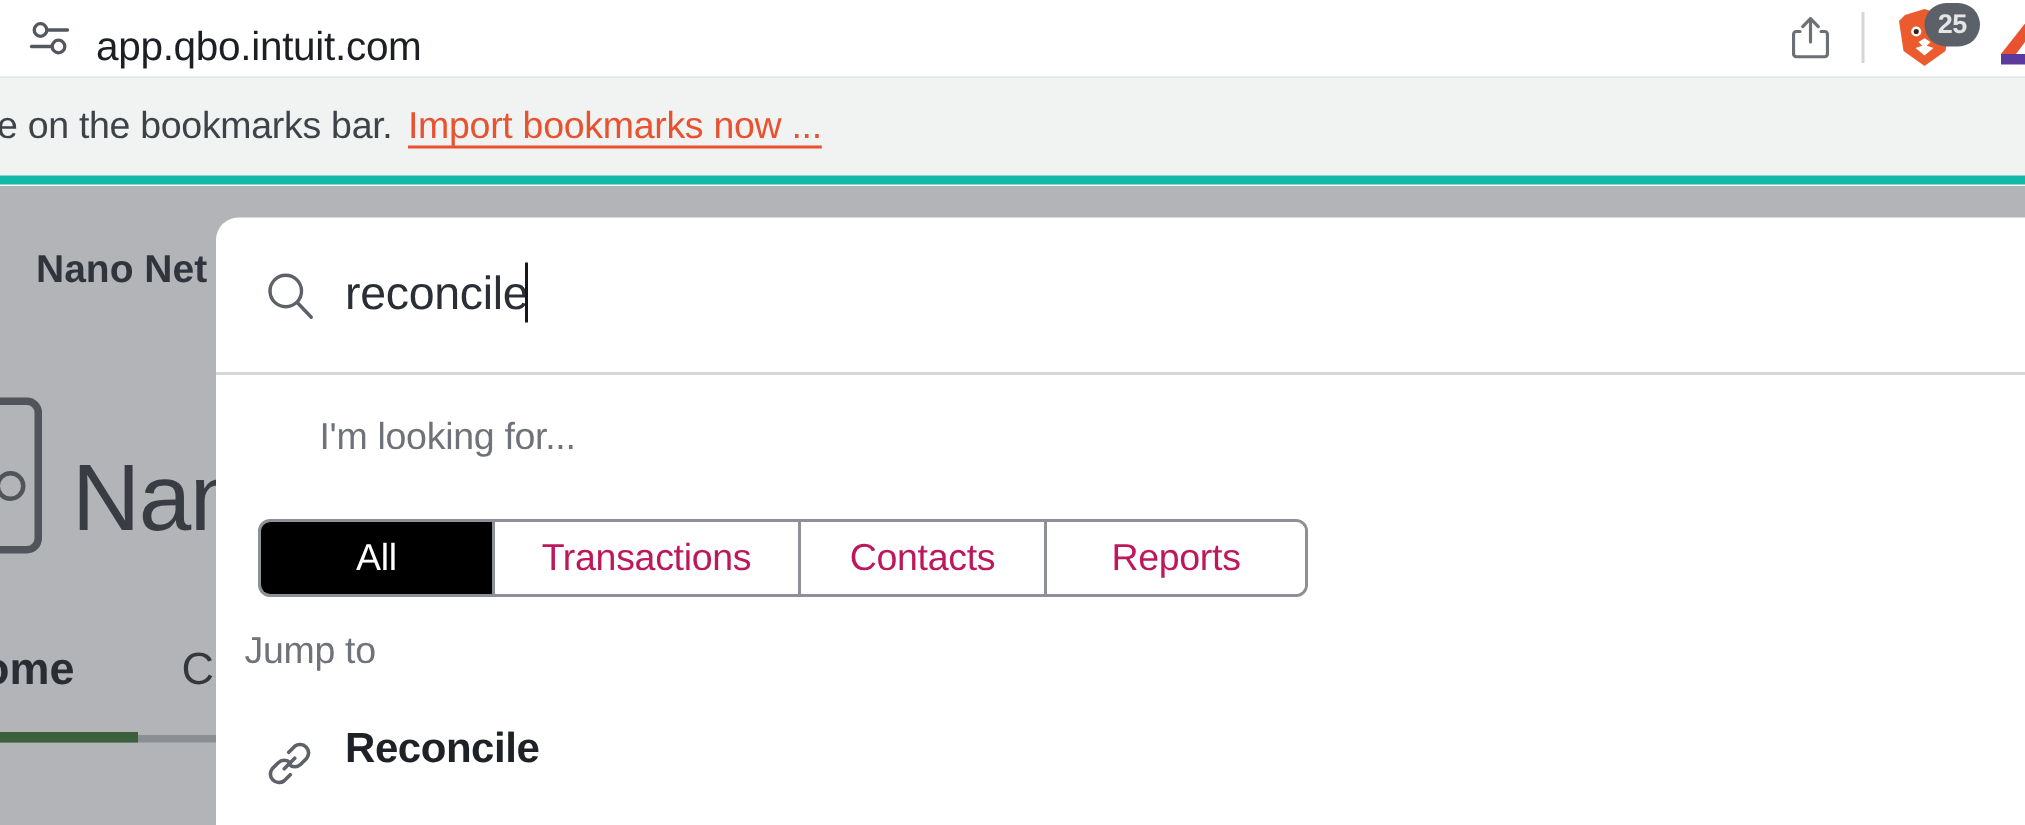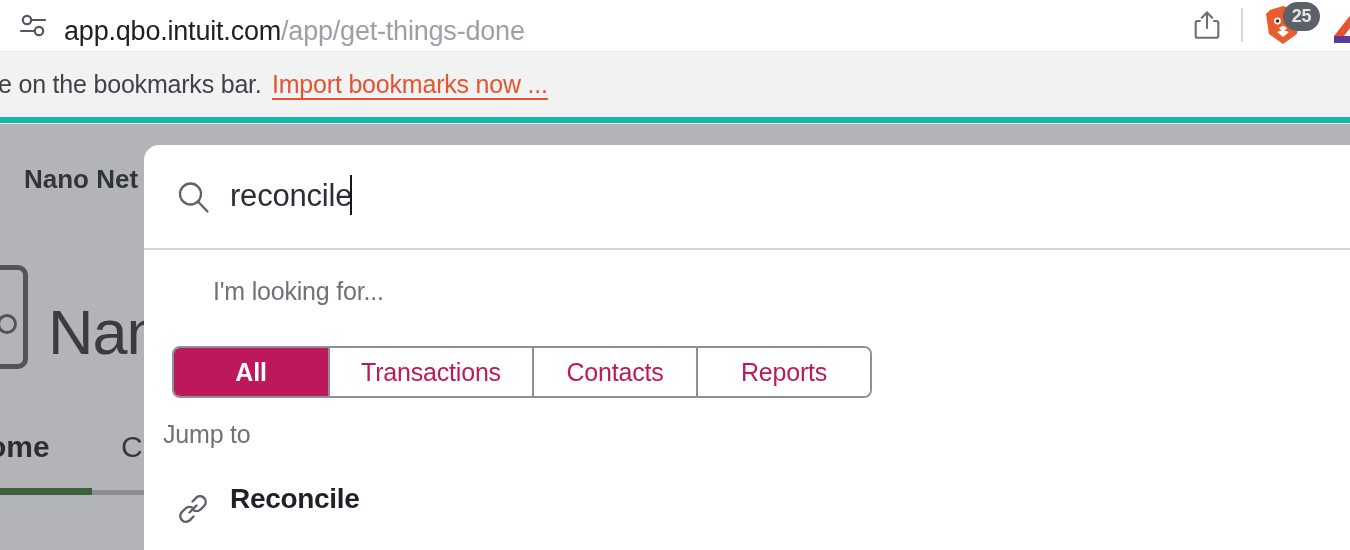--- a/index.html
+++ b/index.html
@@ -273,23 +273,22 @@
     color: #be185d;
     letter-spacing: -0.2px;
     background: #ffffff;
     border-right: 2px solid #8d9096;
     box-sizing: border-box;
     cursor: pointer;
     white-space: nowrap;
   }
   .tab:last-child { border-right: none; }
   .tab.active {
-    background: #be185d;
+    background: #000000;
     color: #ffffff;
-    font-weight: bold;
   }
   .tab-all { width: 156px; }
   .tab-transactions { width: 204px; }
   .tab-contacts { width: 164px; }
   .tab-reports { width: 172px; }
 
   .jump-to {
     position: absolute;
     left: 19px; top: 275px;
     font-size: 25px;
@@ -332,21 +331,20 @@
       <svg viewBox="0 0 30 27" width="30" height="27">
         <circle cx="9" cy="8" r="4.2" fill="none" stroke="#53575e" stroke-width="2.2"></circle>
         <line x1="13.6" y1="8" x2="27" y2="8" stroke="#53575e" stroke-width="2.2" stroke-linecap="round"></line>
         <circle cx="21" cy="19" r="4.2" fill="none" stroke="#53575e" stroke-width="2.2"></circle>
         <line x1="3" y1="19" x2="16.4" y2="19" stroke="#53575e" stroke-width="2.2" stroke-linecap="round"></line>
       </svg>
     </div>
 
     <div class="url-wrap">
       <span class="url-host">app.qbo.intuit.com</span>
-        <span class="url-path">/app/get-things-done</span>
     </div>
 
     <div class="share-icon">
       <svg viewBox="0 0 30 32" width="30" height="32">
         <path d="M8 12 H5.5 a1.8 1.8 0 0 0 -1.8 1.8 V27 a1.8 1.8 0 0 0 1.8 1.8 H24.5 A1.8 1.8 0 0 0 26.3 27 V13.8 A1.8 1.8 0 0 0 24.5 12 H22" fill="none" stroke="#6b6f76" stroke-width="2.1" stroke-linecap="round"></path>
         <line x1="15" y1="3.5" x2="15" y2="19" stroke="#6b6f76" stroke-width="2.1" stroke-linecap="round"></line>
         <path d="M9.8 8.8 L15 3.4 L20.2 8.8" fill="none" stroke="#6b6f76" stroke-width="2.1" stroke-linecap="round" stroke-linejoin="round"></path>
       </svg>
     </div>
 

